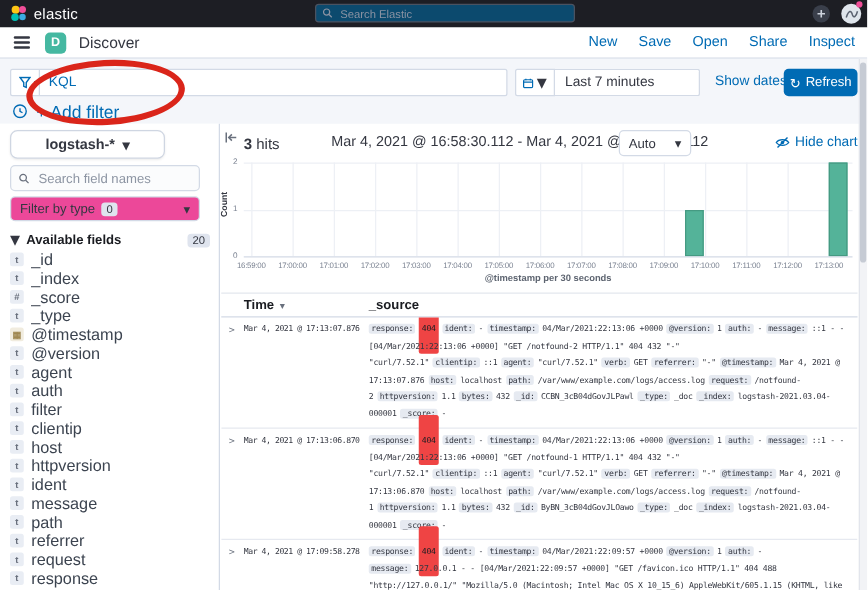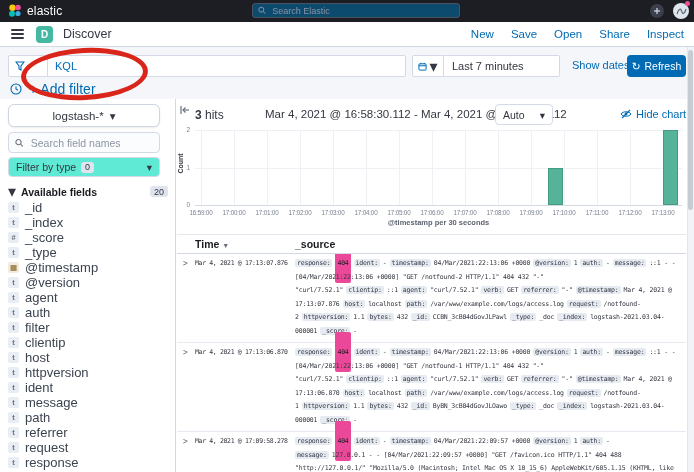--- a/index.html
+++ b/index.html
@@ -32,47 +32,47 @@
   .navlinks span{font-size:11.5px;color:#006bb4;cursor:pointer;}
 
   
   .qstrip{position:absolute;left:0;top:47px;width:694px;height:52px;background:#f4f6fa;}
   .qbar{position:absolute;left:8px;top:8px;width:398px;height:22px;background:#fff;border:1px solid #d3dae6;
         border-radius:2px;display:flex;align-items:center;box-sizing:border-box;}
   .qbar .funnel{margin-left:6px;}
   .qbar .chev{font-size:8px;color:#69707d;margin-left:2px;}
   .qtext{margin-left:9px;font-size:11px;color:#343741;flex:1;}
   .kql{border-left:1px solid #d3dae6;height:100%;display:flex;align-items:center;padding:0 7px;
-       color:#006bb4;font-size:11px;cursor:pointer;margin-left:16px;}
+       color:#006bb4;font-size:11px;cursor:pointer;}
   .dpick{position:absolute;left:412px;top:8px;height:22px;display:flex;}
   .dpick .cal-seg{width:32px;background:#fff;border:1px solid #d3dae6;border-radius:2px 0 0 2px;
         display:flex;align-items:center;justify-content:center;gap:2px;box-sizing:border-box;cursor:pointer;}
   .dpick .range-seg{width:116px;background:#fff;border:1px solid #d3dae6;border-left:none;border-radius:0 2px 2px 0;
         display:flex;align-items:center;padding-left:8px;font-size:11px;color:#343741;box-sizing:border-box;cursor:pointer;}
   .showdates{position:absolute;left:572px;top:12px;font-size:11px;color:#006bb4;cursor:pointer;}
   .refresh{position:absolute;left:627px;top:8px;width:59px;height:22px;background:#006bb4;border-radius:4px;
         color:#fff;font-size:10.5px;display:flex;align-items:center;justify-content:center;gap:4px;cursor:pointer;}
   .addfilter-row{position:absolute;left:10px;top:34px;display:flex;align-items:center;gap:7px;}
   .addfilter{font-size:14px;color:#006bb4;cursor:pointer;}
 
   
   .annotation{position:absolute;left:21px;top:48px;width:117px;height:42px;border:5px solid #da251a;
         border-radius:50%;transform:rotate(-3deg);z-index:60;pointer-events:none;}
 
   
   .sidebar{position:absolute;left:0;top:99px;width:176px;height:373px;background:#fff;border-right:1px solid #d3dae6;box-sizing:border-box;}
-  .idx-btn{position:absolute;left:8px;top:5px;width:152px;height:23px;background:#fff;border:1px solid #cfd6e2;
+  .idx-btn{position:absolute;left:8px;top:5px;width:124px;height:23px;background:#fff;border:1px solid #cfd6e2;
         border-radius:6px;box-shadow:0 1px 2px rgba(0,0,0,.08);display:flex;align-items:center;justify-content:center;
-        gap:6px;font-size:11.5px;font-weight:normal;color:#343741;box-sizing:border-box;cursor:pointer;}
+        gap:6px;font-size:11.5px;font-weight:bold;color:#343741;box-sizing:border-box;cursor:pointer;}
   .fsearch{position:absolute;left:8px;top:33px;width:152px;height:21px;background:#fbfcfd;border:1px solid #d3dae6;
         border-radius:4px;display:flex;align-items:center;gap:5px;padding:0 6px;box-sizing:border-box;}
   .fsearch input{border:none;outline:none;background:transparent;font-size:10.5px;width:100%;color:#343741;
         font-family:"Liberation Sans",sans-serif;}
   .fsearch input::placeholder{color:#8d95a3;}
-  .ftype{position:absolute;left:8px;top:58px;width:152px;height:20px;background:#5eead4;border:1px solid #d3dae6;
+  .ftype{position:absolute;left:8px;top:58px;width:152px;height:20px;background:#ec4899;border:1px solid #d3dae6;
         border-radius:4px;display:flex;align-items:center;gap:5px;padding:0 7px;box-sizing:border-box;
         font-size:10.5px;color:#343741;cursor:pointer;}
   .count-badge{background:#dfe4ee;border-radius:3px;font-size:9px;padding:0.5px 4px;color:#343741;}
   .avail-hdr{position:absolute;left:8px;top:83px;width:160px;display:flex;align-items:center;gap:5px;}
   .avail-hdr .t{font-size:10.5px;font-weight:bold;color:#1a1c21;}
   .field-list{position:absolute;left:8px;top:101px;width:160px;}
   .field-item{height:15px;display:flex;align-items:center;gap:6px;cursor:pointer;}
   .f-icon{width:11px;height:11px;border-radius:2px;background:#e9edf4;color:#69707d;font-size:7.5px;font-weight:bold;
         display:flex;align-items:center;justify-content:center;flex:0 0 11px;}
   .f-cal{color:#a08852;background:#f1ecdf;}
@@ -109,21 +109,21 @@
   .tbl-body{position:absolute;left:177px;top:254px;width:509px;height:218px;overflow:hidden;}
   .doc-row{display:grid;grid-template-columns:18px 100px 1fr;padding:3px 0 4px;border-bottom:1px solid #e6e9f0;}
   .expand{font-size:8px;color:#69707d;padding-left:6px;line-height:13.5px;cursor:pointer;
         font-family:"DejaVu Sans Mono",monospace;}
   .doc-time{font-family:"DejaVu Sans Mono",monospace;font-size:6.5px;letter-spacing:-0.35px;
         line-height:13.5px;color:#343741;white-space:nowrap;}
   .doc-source{font-family:"DejaVu Sans Mono",monospace;font-size:6.5px;letter-spacing:-0.2px;
         line-height:13.5px;color:#343741;padding-right:6px;word-break:break-word;}
   .seg-f{background:#e6eaf1;border-radius:2px;padding:0 2px;margin-right:3px;color:#343741;}
   .seg-v{margin-right:3px;}
-  .seg-h{background:#ec4899;border-radius:2px;padding:16px 2px;margin-right:3px;color:#1a1c21;}
+  .seg-h{background:#ef4444;border-radius:2px;padding:16px 2px;margin-right:3px;color:#1a1c21;}
 
   
   .scrollbar{position:absolute;left:687px;top:47px;width:7px;height:425px;background:#f2f3f6;border-left:1px solid #e2e5ec;box-sizing:border-box;}
   .scroll-thumb{position:absolute;left:688px;top:50px;width:5px;height:160px;background:#c6cbd4;border-radius:3px;}
 </style>
 </head>
 <body>
 
 <div class="app">
 

